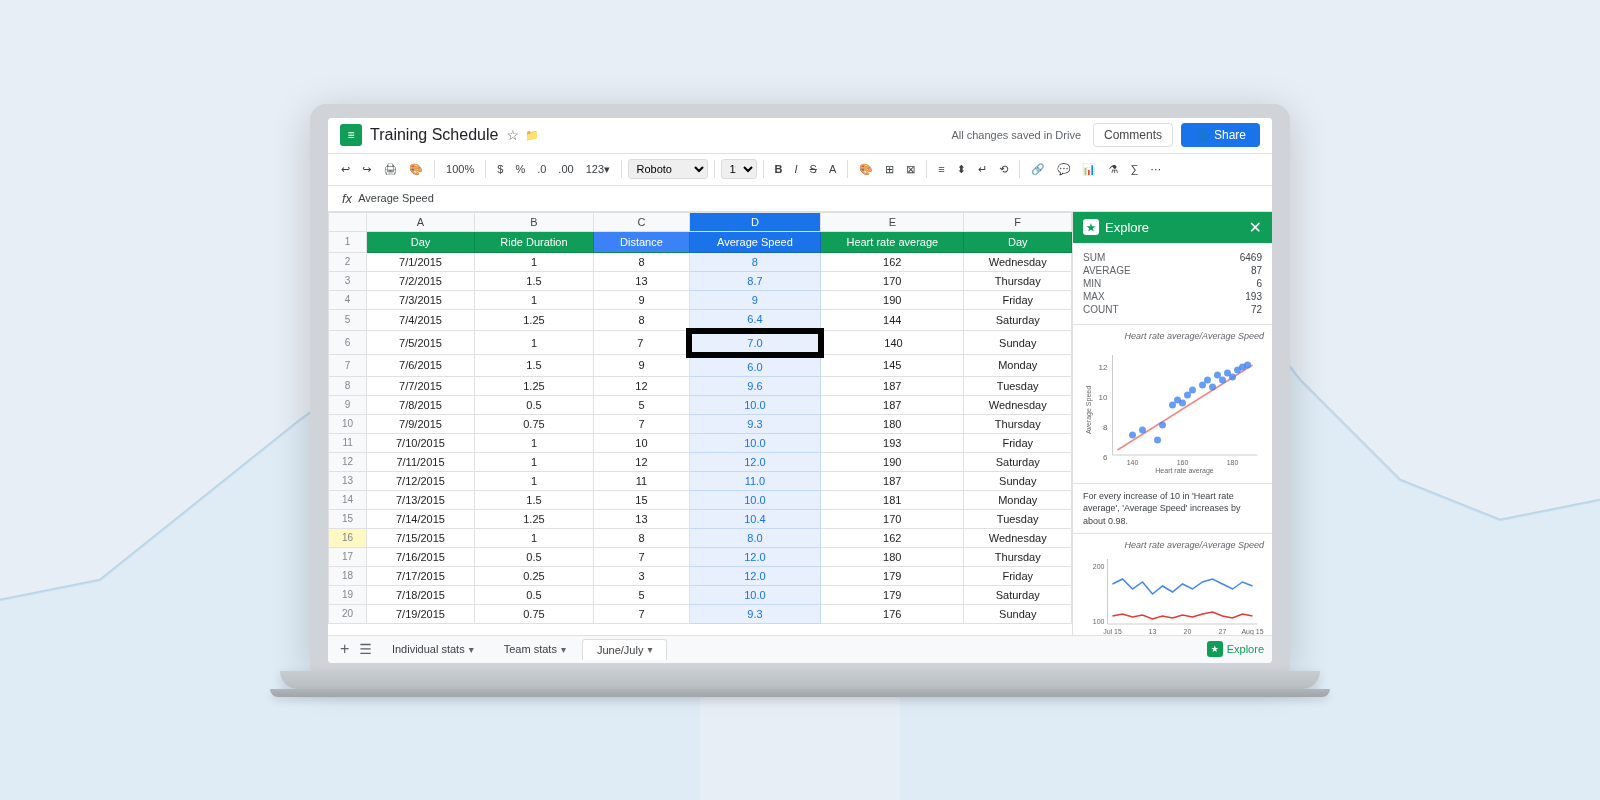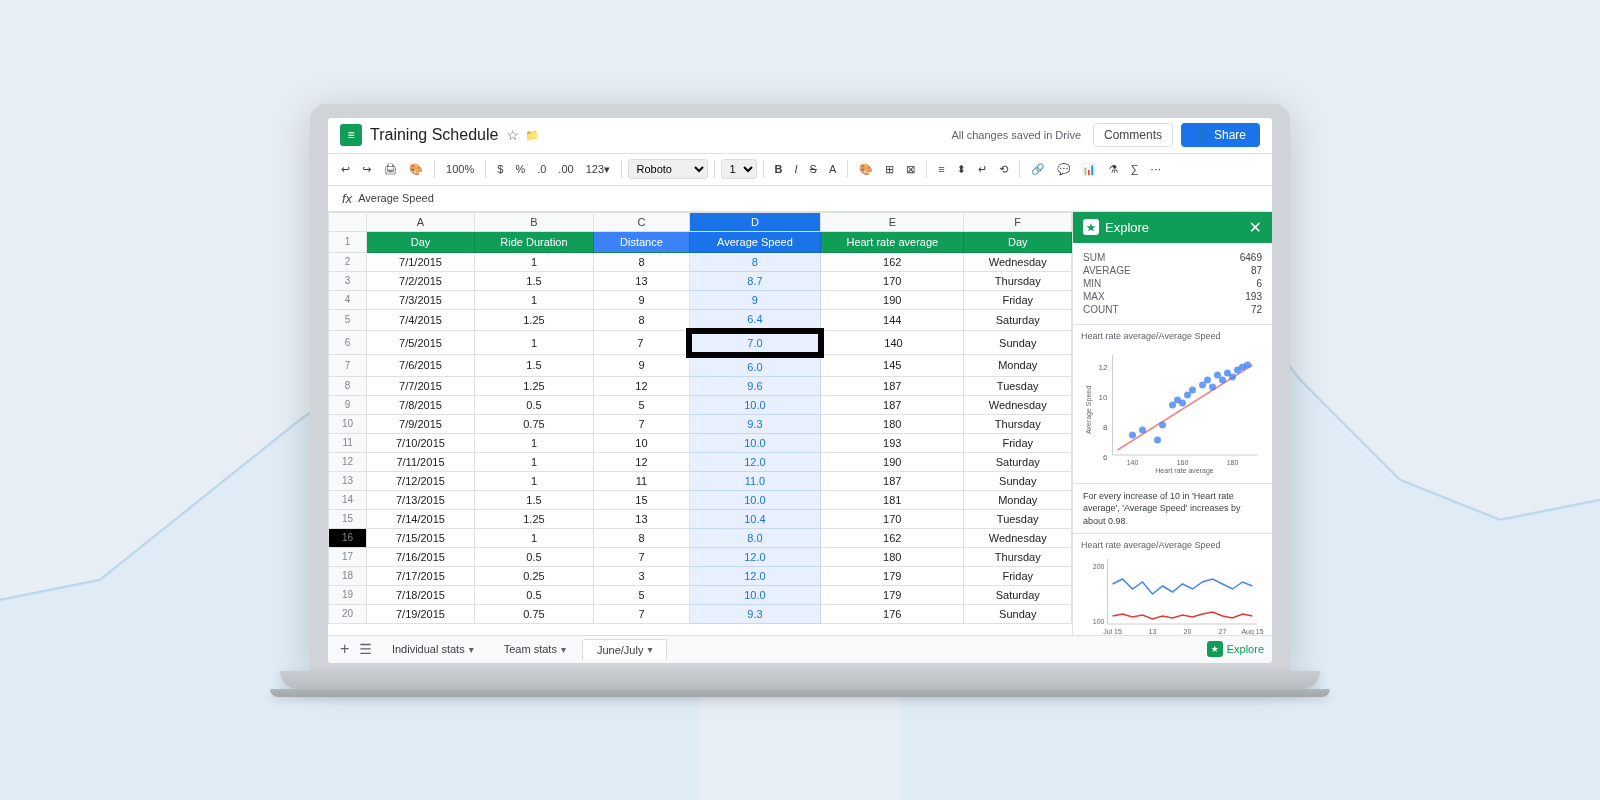--- a/index.html
+++ b/index.html
@@ -331,22 +331,23 @@
     .stat-value { font-weight: 500; }
 
     .chart-container {
       padding: 6px 8px;
       border-bottom: 1px solid #e0e0e0;
     }
 
     .chart-title {
       font-size: 9px;
       color: #5f6368;
-      text-align: left;
+      text-align: right;
       margin-bottom: 4px;
+      font-style: italic;
     }
 
     .scatter-chart {
       width: 100%;
       height: 130px;
     }
 
     .chart-insight {
       padding: 6px 10px;
       font-size: 9px;
@@ -670,21 +671,21 @@
                   <tr>
       <td class="row-num" style="border:1px solid #e0e0e0; font-size:10px; color:#80868b; background:#f8f9fa; padding:2px; text-align:center;">15</td>
       <td style="border:1px solid #e0e0e0; padding:3px 6px; text-align:center; color:#202124; white-space:nowrap;">7/14/2015</td>
       <td style="border:1px solid #e0e0e0; padding:3px 6px; text-align:center; color:#202124;">1.25</td>
       <td style="border:1px solid #e0e0e0; padding:3px 6px; text-align:center; color:#202124;">13</td>
       <td style="border:1px solid #c5d9f7; text-align:center; white-space:nowrap; background:#e8f0fe; color:#1a73e8; font-weight:500; padding:3px 6px;margin-top:40px;">10.4</td>
       <td style="border:1px solid #e0e0e0; padding:3px 6px; text-align:center; color:#202124;">170</td>
       <td style="border:1px solid #e0e0e0; padding:3px 6px; text-align:center; color:#202124;">Tuesday</td>
     </tr>
                   <tr>
-      <td class="row-num" style="border:1px solid #e0e0e0; font-size:10px; color:#80868b; background:#000000; padding:2px; ">16</td>
+      <td class="row-num" style="border:1px solid #e0e0e0; font-size:10px; color:#80868b; background:#fef9c3; padding:2px; ">16</td>
       <td style="border:1px solid #e0e0e0; padding:3px 6px; text-align:center; color:#202124; white-space:nowrap;">7/15/2015</td>
       <td style="border:1px solid #e0e0e0; padding:3px 6px; text-align:center; color:#202124;">1</td>
       <td style="border:1px solid #e0e0e0; padding:3px 6px; text-align:center; color:#202124;">8</td>
       <td style="border:1px solid #c5d9f7; text-align:center; white-space:nowrap; background:#e8f0fe; color:#1a73e8; font-weight:500; padding:3px 6px;">8.0</td>
       <td style="border:1px solid #e0e0e0; padding:3px 6px; text-align:center; color:#202124;">162</td>
       <td style="border:1px solid #e0e0e0; padding:3px 6px; text-align:center; color:#202124;">Wednesday</td>
     </tr>
                   <tr>
       <td class="row-num" style="border:1px solid #e0e0e0; font-size:10px; color:#80868b; background:#f8f9fa; padding:2px; text-align:center;">17</td>
       <td style="border:1px solid #e0e0e0; padding:3px 6px; text-align:center; color:#202124; white-space:nowrap;">7/16/2015</td>

